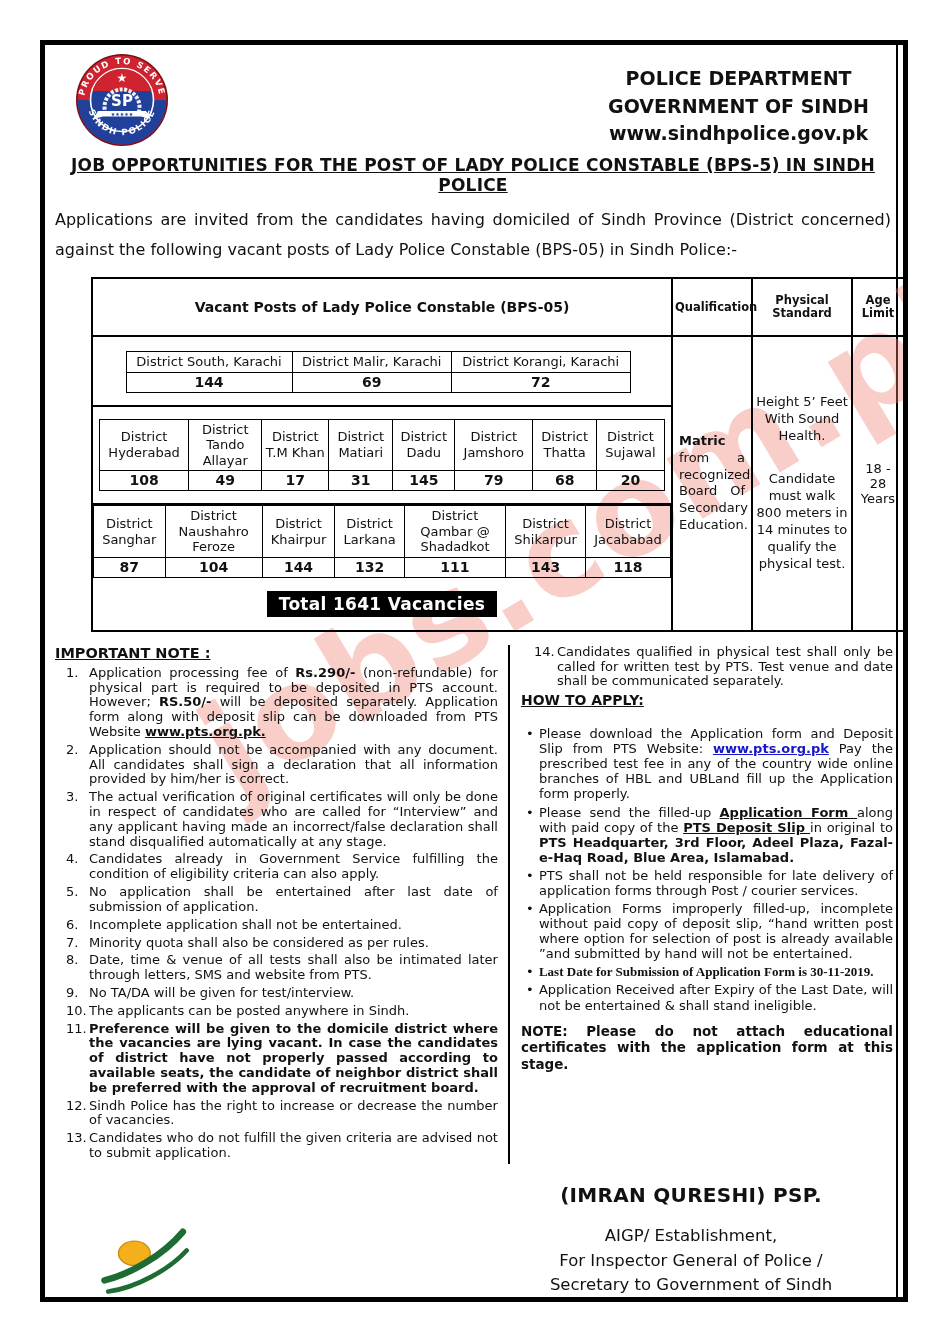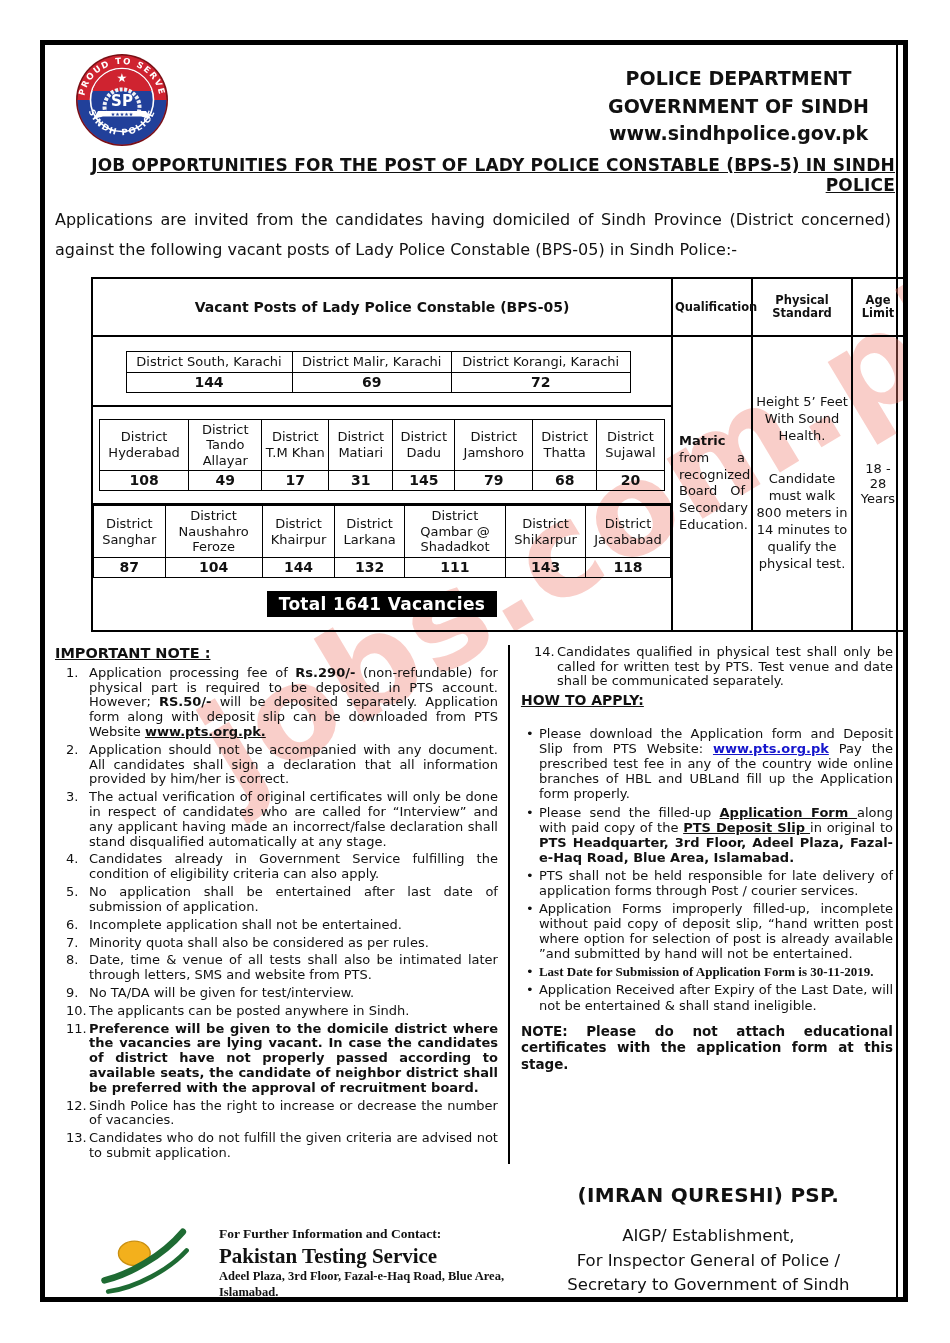--- a/index.html
+++ b/index.html
@@ -20,21 +20,21 @@
     font-size:128px;font-weight:bold;letter-spacing:3px;white-space:nowrap;
     color:rgba(238,125,114,0.38);pointer-events:none;
   }
   .content{position:relative;z-index:1;display:flex;flex-direction:column;flex:1;}
 
   
   .hdr{display:flex;align-items:flex-start;margin:2px 0 0 0;}
   .badge{margin-left:24px;flex:0 0 auto;}
   .dept{margin-left:auto;margin-right:26px;text-align:center;font-weight:bold;
         font-size:19px;line-height:1.45;padding-top:12px;}
-  .title{text-align:right;font-weight:bold;font-size:17px;text-decoration:underline;
+  .title{text-align:center;font-weight:bold;font-size:17px;text-decoration:underline;
          margin:4px 0 10px 0;letter-spacing:.2px;}
   .intro{font-size:16px;line-height:1.85;text-align:justify;margin:0 4px 13px 4px;}
 
   
   table{border-collapse:collapse;}
   .vtable{margin-left:40px;width:812px;font-size:13px;table-layout:fixed;}
   .vtable > tbody > tr > td{border:2px solid #000;vertical-align:middle;padding:0;}
   .vt-main-hd{font-weight:bold;text-align:center;font-size:14px;padding:20px 2px !important;}
   .vt-col-hd{font-weight:bold;text-align:center;font-size:11.5px;line-height:1.15;padding:2px !important;}
   .band{border-bottom:2px solid #000;}
@@ -327,27 +327,20 @@
     <div class="bottom">
       <div class="contact">
         <div>
           <svg width="112" height="118" viewBox="0 0 120 126">
             <ellipse cx="40" cy="29" rx="17" ry="13" fill="#f3b01c" stroke="#c98f10" stroke-width="1.5"></ellipse>
             <path d="M 8,58 C 34,52 70,32 92,6" fill="none" stroke="#1e6b33" stroke-width="7" stroke-linecap="round"></path>
             <path d="M 12,70 C 42,66 78,46 96,26" fill="none" stroke="#1e6b33" stroke-width="5" stroke-linecap="round"></path>
             <text x="12" y="112" font-size="40" font-weight="bold" fill="#1e6b33" letter-spacing="2" font-family="DejaVu Sans, sans-serif">PTS</text>
           </svg>
         </div>
-        <div class="contact-text">
-          <div class="c1">For Further Information and Contact:</div>
-          <div class="c2">Pakistan Testing Service</div>
-          <div class="c3">Adeel Plaza, 3rd Floor, Fazal-e-Haq Road, Blue Area, Islamabad.</div>
-          <div class="c4"><span>Website: </span><span class="blue-link">www.pts.org.pk</span></div>
-          <div class="c5">051-111-111-787</div>
-        </div>
       </div>
       <div class="sig">
         <div class="name">(IMRAN QURESHI) PSP.</div>
         <div>AIGP/ Establishment,</div>
         <div>For Inspector General of Police /</div>
         <div>Secretary to Government of Sindh</div>
         <div>Police Department, Karachi.</div>
       </div>
     </div>
 

